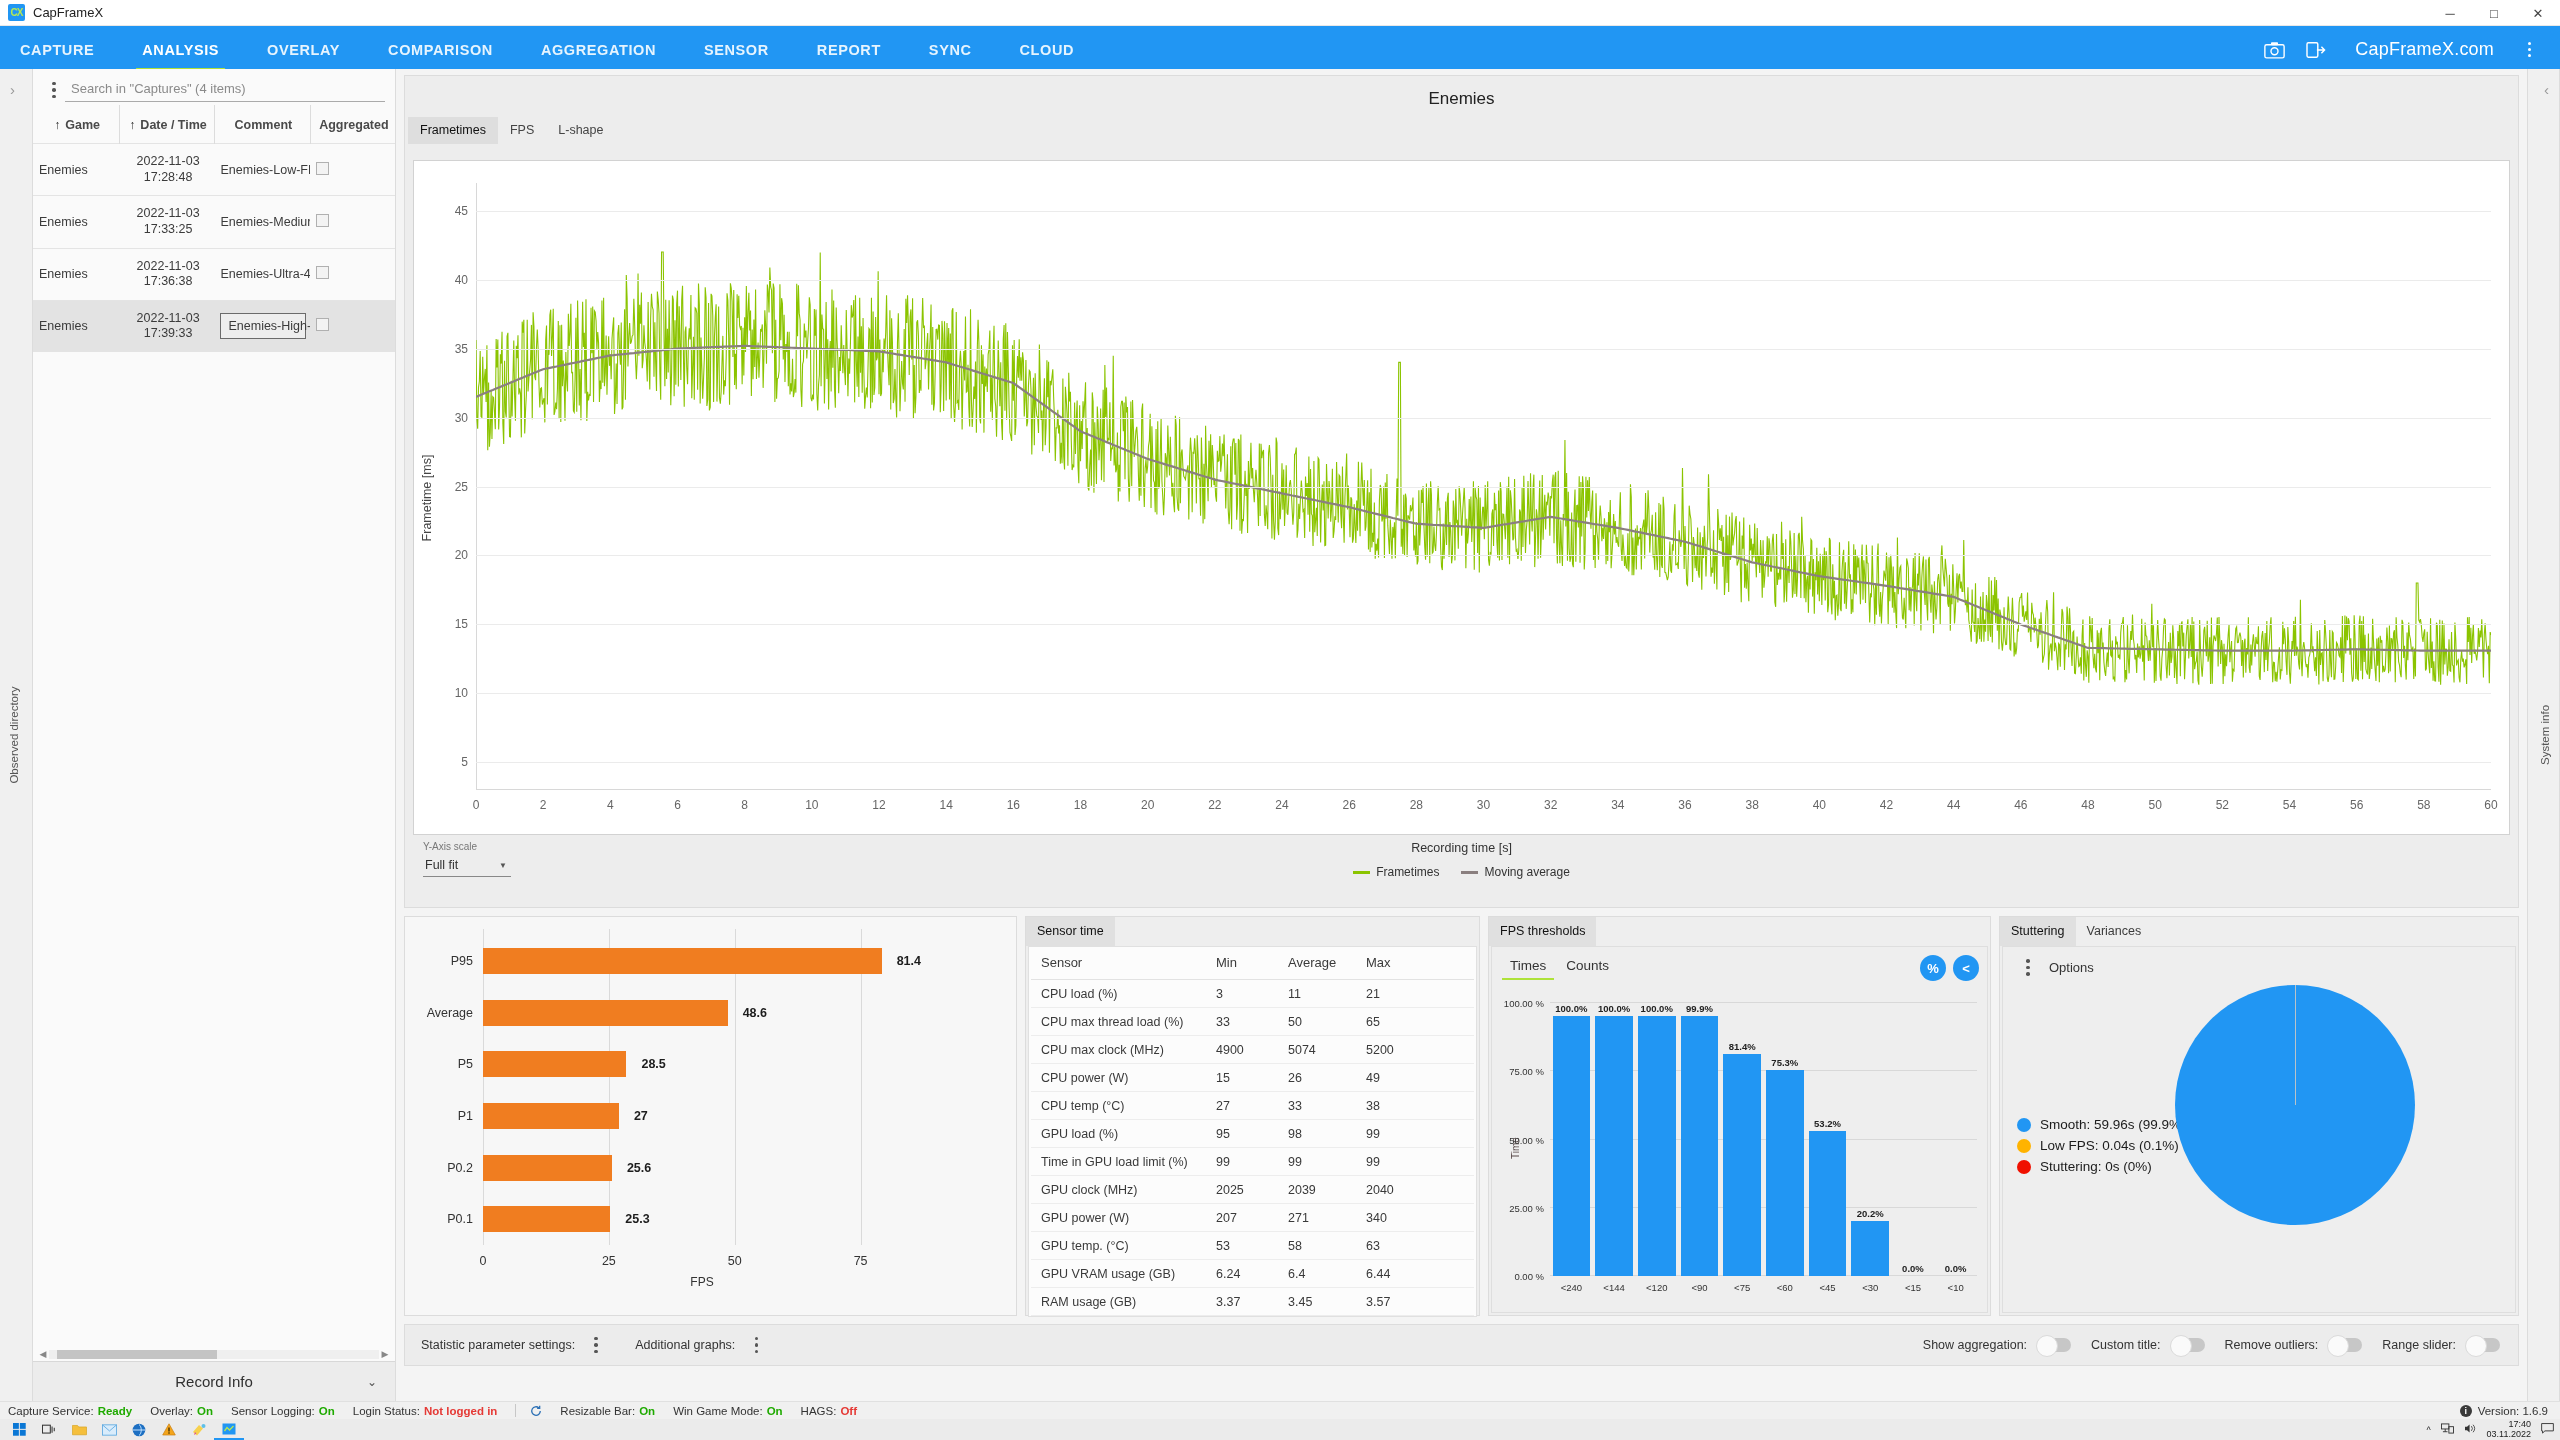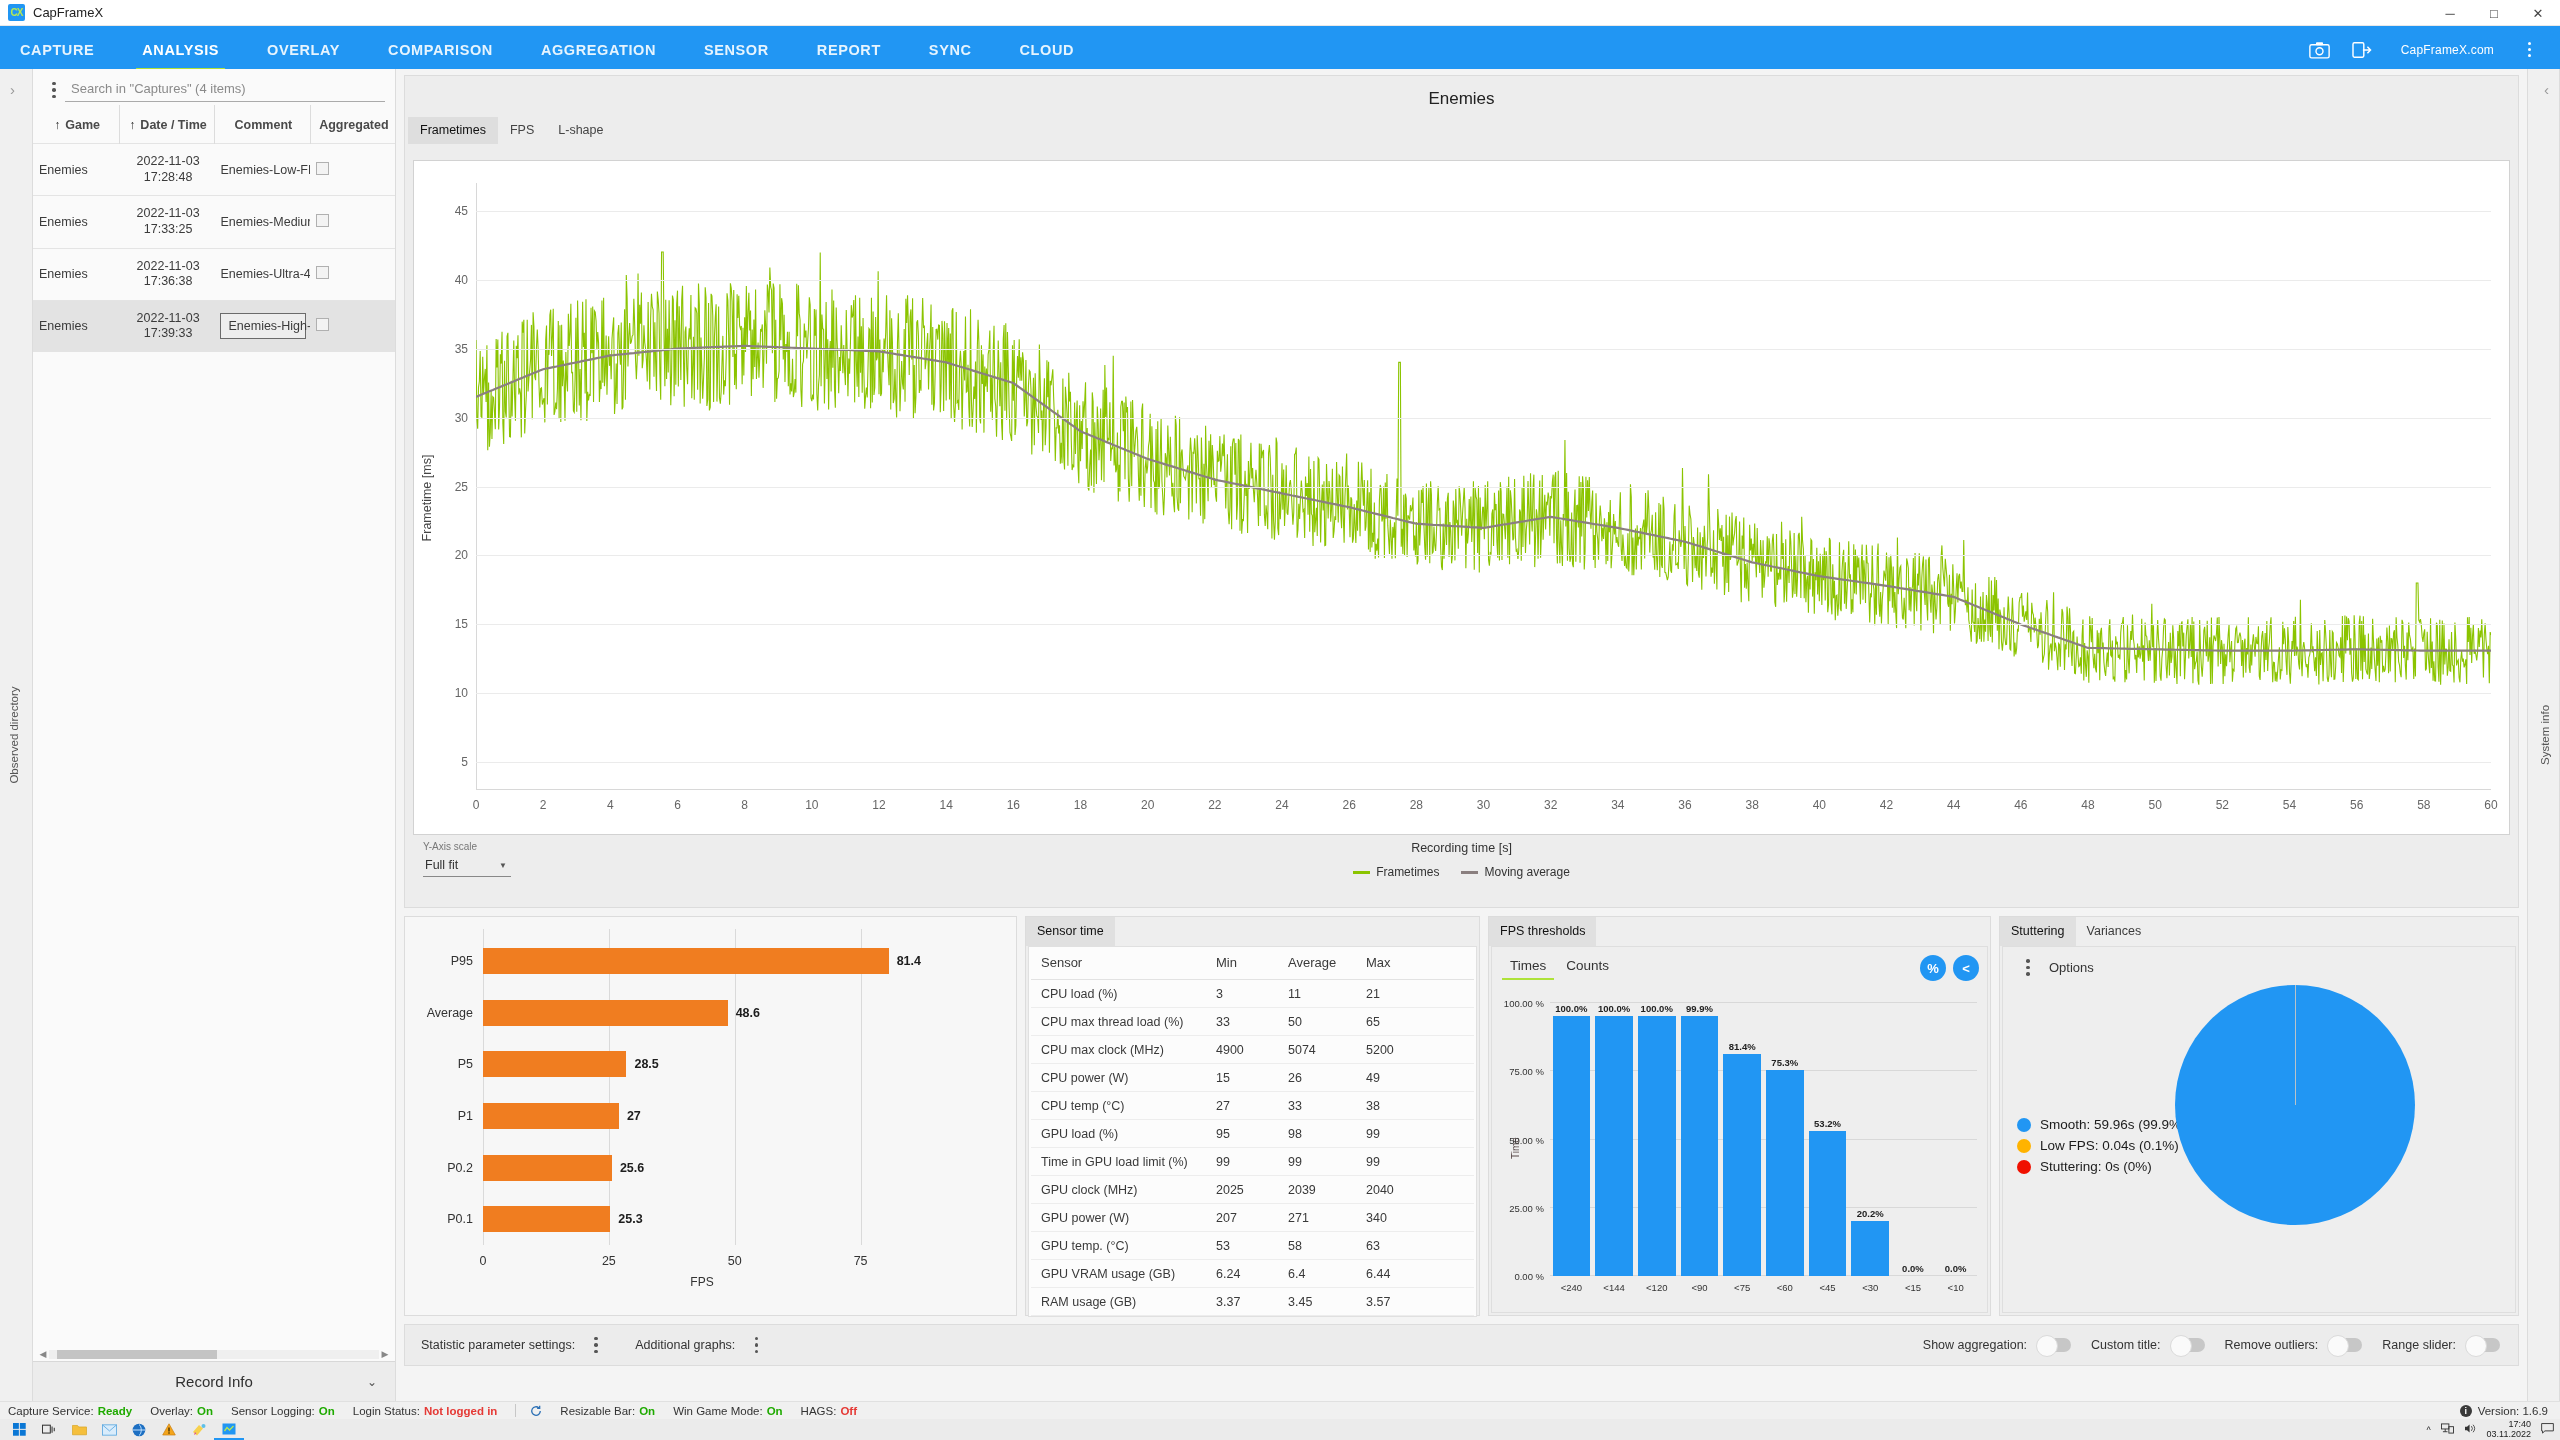--- a/index.html
+++ b/index.html
@@ -43,21 +43,21 @@
   .nav-item.active { color: #ffffff; }
   .nav-item.active::after {
     content: ""; position: absolute; left: -6px; right: -6px; bottom: 0;
     height: 3px; background: #aee239;
   }
   .nav-right { position: absolute; right: 0; display: flex; align-items: center; height: 43px; padding-right: 10px; }
   .nav-icon-btn {
     width: 36px; height: 32px; display: flex; align-items: center; justify-content: center;
     color: #fff; margin: 0 3px;
   }
-  .nav-brand { color: #fff; font-size: 12px; margin: 0 14px 0 18px; letter-spacing: .2px; }
+  .nav-brand { color: #fff; font-size: 18px; margin: 0 14px 0 18px; letter-spacing: .2px; }
   .kebab-white { display:flex; flex-direction:column; gap:3px; align-items:center; width:22px; }
   .kebab-white span { width:3px; height:3px; background:#fff; border-radius:50%; }
 
   
   .workspace { position: absolute; top: 69px; left: 0; right: 0; bottom: 39px; background:#f4f4f4; display: flex; }
 
   
   .rail {
     width: 33px; background: #f0f0f0; border-right: 1px solid #dcdcdc;
     position: relative;
@@ -192,21 +192,21 @@
   .panel-tabs { display:flex; }
   .panel-tab { font-size: 12.5px; color:#3c3c3c; padding: 7px 11px 8px 11px; }
   .panel-tab.active { background:#e0e0e0; color:#111; }
   .panel-body { flex:1; position: relative; background: #eeeeee; }
 
   
   .pct-panel { width: 613px; background: #f7f7f7; border: 1px solid #dcdcdc; position: relative; }
   .pct-plot { position:absolute; left: 78px; right: 95px; top: 18px; bottom: 70px; }
   .pct-row { position: absolute; left: 0; right: 0; display: flex; align-items: center; }
   .pct-bar { background: #f07d20; height: 26px; }
-  .pct-value { font-size: 12.5px; color: #1d1d1d; margin-left: 8px; font-weight: 600; white-space: nowrap; }
+  .pct-value { font-size: 12.5px; color: #1d1d1d; margin-left: 15px; font-weight: 600; white-space: nowrap; }
   .pct-label {
     position: absolute; right: calc(100% + 10px); font-size: 12.5px; color: #333;
     white-space: nowrap; top: 50%; transform: translateY(-50%);
   }
   .pct-vgrid { position: absolute; top: -6px; bottom: 0; width: 1px; background: #dadada; }
   .pct-xtick { position: absolute; top: calc(100% + 9px); font-size: 12.5px; color: #333; transform: translateX(-50%); }
   .pct-xtitle { position: absolute; left: 0; right: 0; top: calc(100% + 30px); text-align: center; font-size: 12px; color: #333; }
 
   
   .sensor-panel { width: 455px; }

